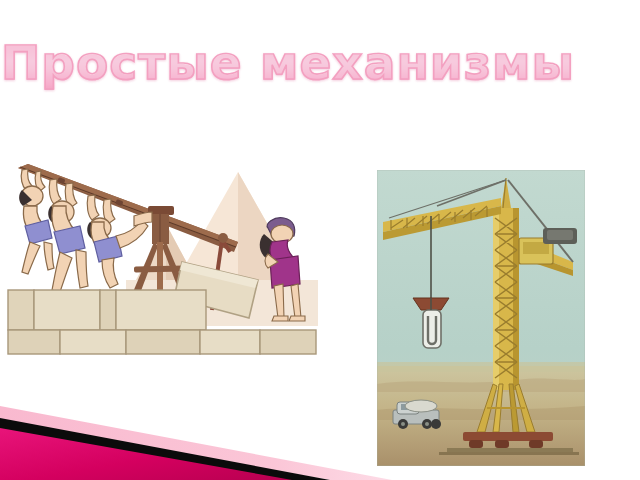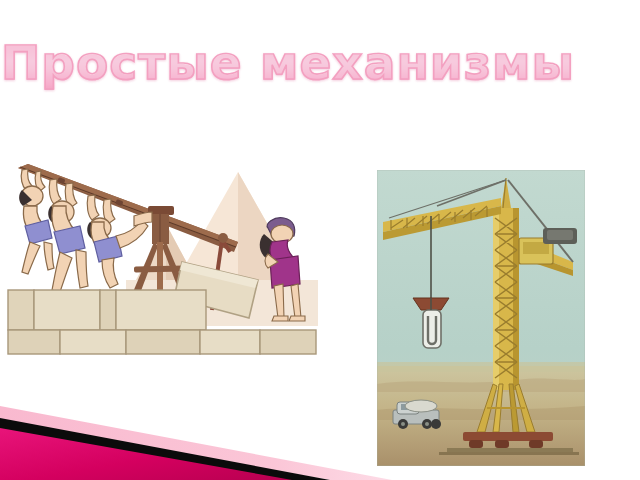--- a/index.html
+++ b/index.html
@@ -13,22 +13,22 @@
   }
   #slide{
     position:absolute;inset:0;
     width:640px;height:480px;
     background:#ffffff;
     overflow:hidden;
   }
 
   
   #title-block{
-    position:absolute;left:0;top:35px;width:576px;height:70px;
-    display:flex;align-items:flex-start;justify-content:center;
+    position:absolute;left:0;top:20px;width:576px;height:70px;
+    display:flex;align-items:flex-end;justify-content:center;
     pointer-events:none;
   }
   #title-text{
     font-family:"DejaVu Sans", sans-serif;
     font-size:47px;
     font-weight:bold;
     letter-spacing:1px;
     white-space:nowrap;
     background:linear-gradient(180deg,#ffd9e6 0%,#ffeaf2 22%,#ffffff 48%,#fff2f7 62%,#ffc2da 88%,#f7a9c6 100%);
     -webkit-background-clip:text;

